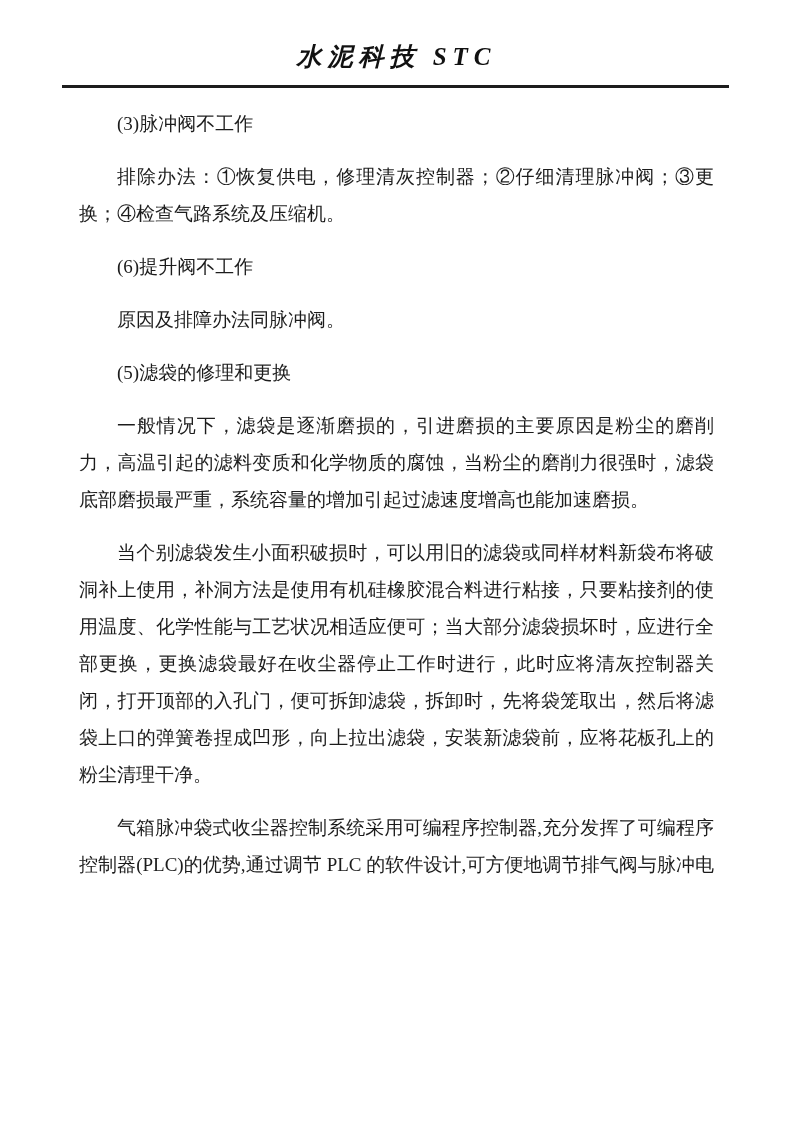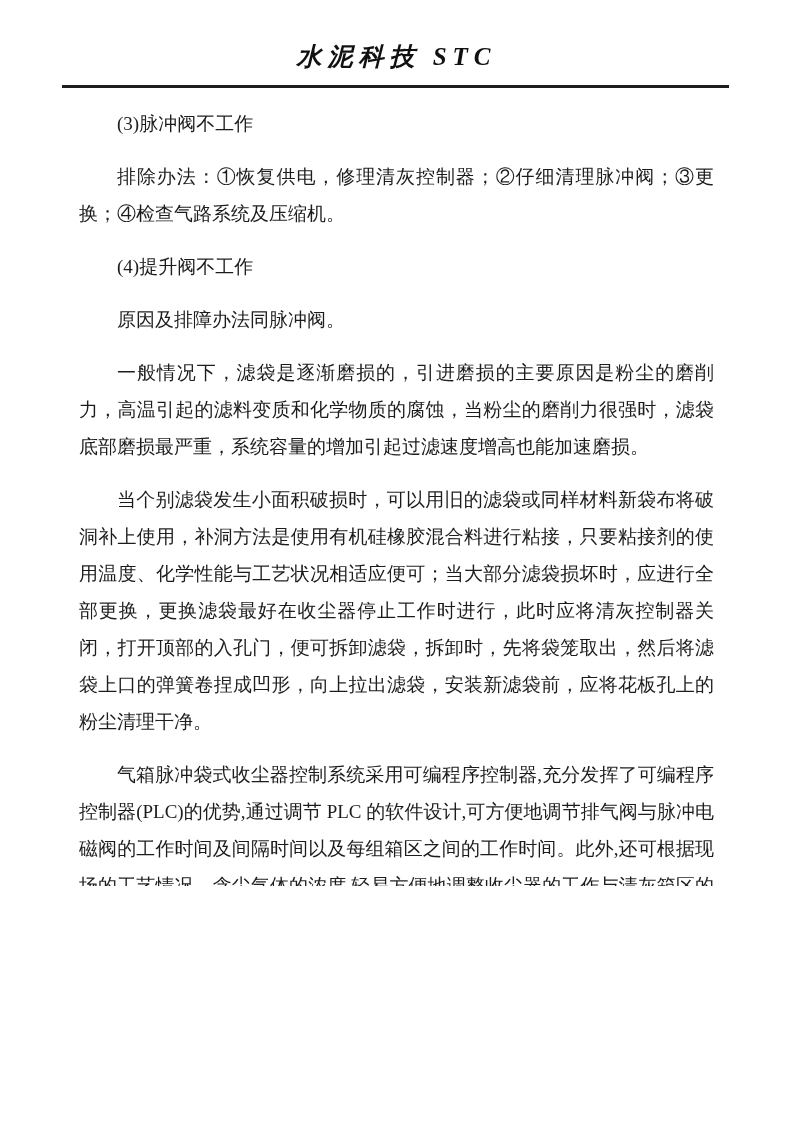--- a/index.html
+++ b/index.html
@@ -104,22 +104,23 @@
 
   <div class="journal-header">
     <span class="journal-title">水泥科技 STC</span>
   </div>
 
   <div class="header-rule"></div>
 
   <div class="article-body">
     <p>(3)脉冲阀不工作</p>
     <p>排除办法：①恢复供电，修理清灰控制器；②仔细清理脉冲阀；③更换；④检查气路系统及压缩机。</p>
-    <p>(4)提升阀不工作</p>
+    <p>(6)提升阀不工作</p>
     <p>原因及排障办法同脉冲阀。</p>
+    <p>(5)滤袋的修理和更换</p>
     <p>一般情况下，滤袋是逐渐磨损的，引进磨损的主要原因是粉尘的磨削力，高温引起的滤料变质和化学物质的腐蚀，当粉尘的磨削力很强时，滤袋底部磨损最严重，系统容量的增加引起过滤速度增高也能加速磨损。</p>
     <p>当个别滤袋发生小面积破损时，可以用旧的滤袋或同样材料新袋布将破洞补上使用，补洞方法是使用有机硅橡胶混合料进行粘接，只要粘接剂的使用温度、化学性能与工艺状况相适应便可；当大部分滤袋损坏时，应进行全部更换，更换滤袋最好在收尘器停止工作时进行，此时应将清灰控制器关闭，打开顶部的入孔门，便可拆卸滤袋，拆卸时，先将袋笼取出，然后将滤袋上口的弹簧卷捏成凹形，向上拉出滤袋，安装新滤袋前，应将花板孔上的粉尘清理干净。</p>
 
 
     <p>气箱脉冲袋式收尘器控制系统采用可编程序控制器,充分发挥了可编程序控制器(PLC)的优势,通过调节 PLC 的软件设计,可方便地调节排气阀与脉冲电磁阀的工作时间及间隔时间以及每组箱区之间的工作时间。此外,还可根据现场的工艺情况、含尘气体的浓度,轻易方便地调整收尘器的工作与清灰箱区的组合与位置,控制线路简单、维修容易、运行稳定。实践证明大大优于继电控制装置,值得在工程中推广应用。</p>
   </div>
 
   <svg class="footer-rule" viewBox="0 0 668 9" preserveAspectRatio="none" aria-hidden="true">
     <path d="M0,4.5
              C 60,2.5 140,1.5 230,3

